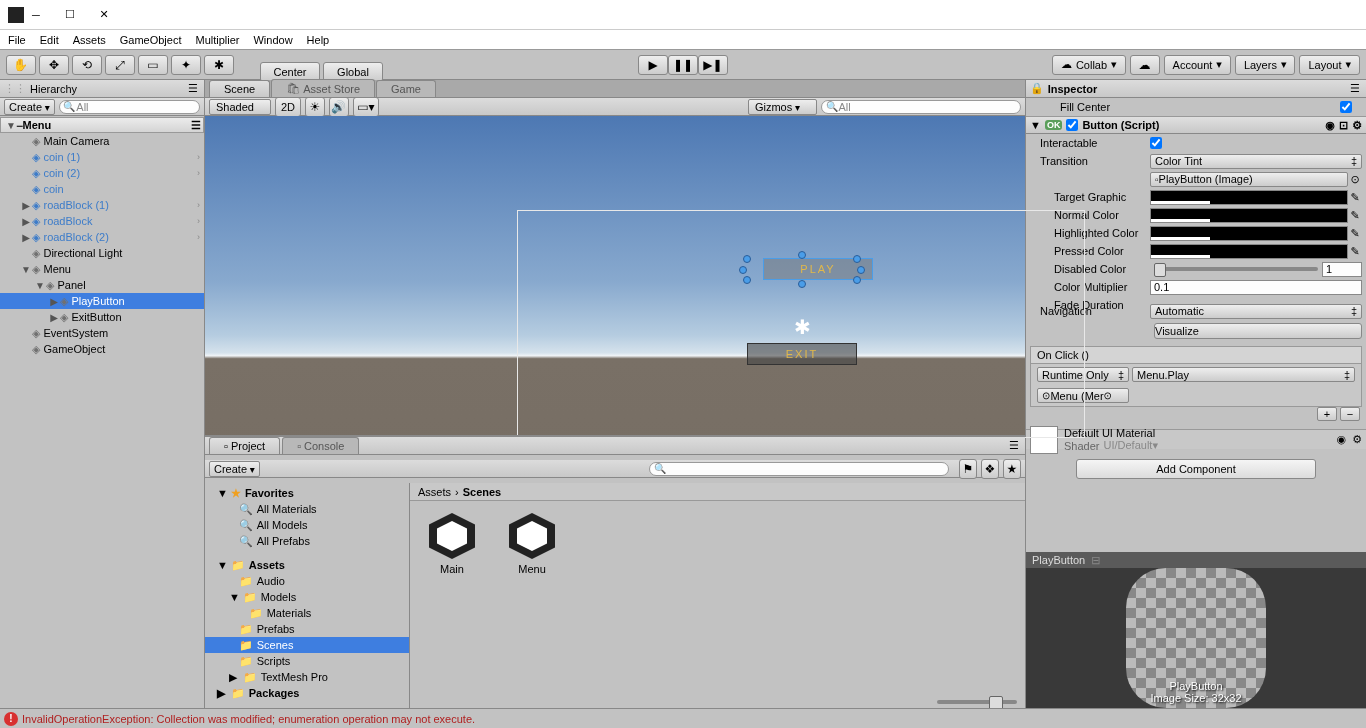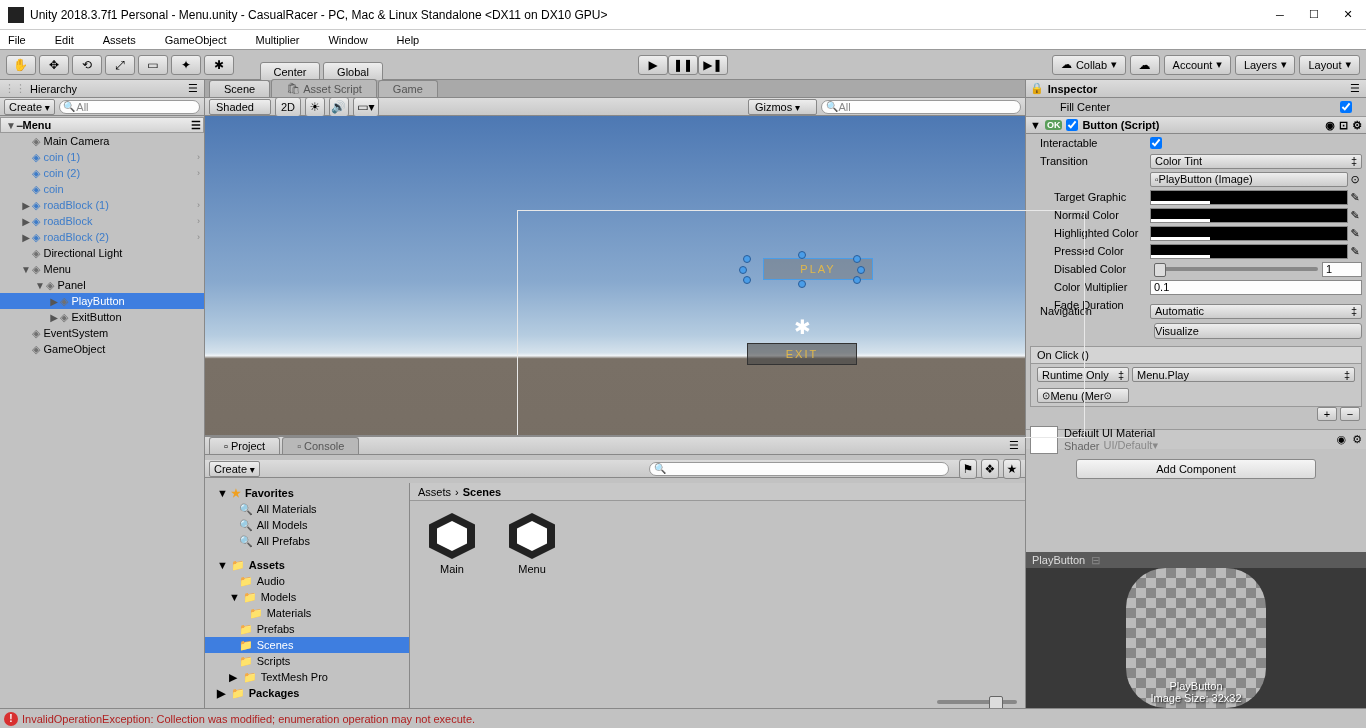--- a/index.html
+++ b/index.html
@@ -6,21 +6,21 @@
 body { background: #c2c2c2; width: 1366px; height: 728px; overflow: hidden; position: relative; }
 
 
 .titlebar { height: 30px; background: #fff; display: flex; align-items: center; padding: 0 8px; border-bottom: 1px solid #ccc; }
 .titlebar .icon { width: 16px; height: 16px; background: #222; margin-right: 6px; }
 .titlebar .title { flex: 1; font-size: 12px; }
 .winbtns { display: flex; gap: 22px; margin-right: 4px; }
 .winbtn { width: 12px; height: 12px; display: flex; align-items: center; justify-content: center; cursor: pointer; }
 
 
-.menubar { height: 20px; background: #fff; display: flex; align-items: center; padding: 0 8px; gap: 29px; border-bottom: 1px solid #999; }
+.menubar { height: 20px; background: #fff; display: flex; align-items: center; padding: 0 8px; gap: 14px; border-bottom: 1px solid #999; }
 .menubar span { cursor: pointer; }
 
 
 .toolbar { height: 30px; background: #c2c2c2; border-bottom: 1px solid #888; display: flex; align-items: center; padding: 0 6px; gap: 3px; position: relative; }
 .tbtn { width: 30px; height: 20px; background: linear-gradient(#eee,#ccc); border: 1px solid #888; border-radius: 3px; display: flex; align-items: center; justify-content: center; font-size: 12px; cursor: pointer; }
 .tbtn.wide { width: 60px; margin-top: 15px; }
 .playgroup { position: absolute; left: 50%; transform: translateX(-50%); display: flex; }
 .rightgroup { margin-left: auto; display: flex; gap: 4px; }
 .dropbtn { height: 20px; padding: 0 8px; background: linear-gradient(#eee,#ccc); border: 1px solid #888; border-radius: 3px; display: flex; align-items: center; gap: 4px; cursor: pointer; }
 
@@ -115,21 +115,20 @@
 
 input[type=checkbox] { width: 12px; height: 12px; }
 .sliderbar { flex: 1; height: 4px; background: #888; margin: 0 4px; border-radius: 2px; position: relative; }
 .sliderbar::after { content:''; position:absolute; left:0; top:-4px; width:10px; height:12px; background:#ddd; border:1px solid #666; border-radius:2px; }
 </style>
 </head>
 <body>
 
 <div class="titlebar">
   <div class="icon"></div>
-  <div class="title">Unity 2018.3.7f1 Personal - Menu.unity - CasualRacer - PC, Mac &amp; Linux Standalone &lt;DX11 on DX10 GPU&gt;</div>
   <div class="winbtns">
     <div class="winbtn">─</div>
     <div class="winbtn">☐</div>
     <div class="winbtn">✕</div>
   </div>
 </div>
 
 <div class="menubar">
   <span>File</span>
   <span>Edit</span>
@@ -264,21 +263,21 @@
           </div>
         </div>
     </div>
   </div>
 
   <div class="center" style="position:relative">
     <div class="tabs">
       <div class="tab">
           <span>Scene</span>
         </div>
-      <div class="tab inactive">🛍 <span>Asset Script</span></div>
+      <div class="tab inactive">🛍 <span>Asset Store</span></div>
       <div class="tab inactive">
           <span>Game</span>
         </div>
     </div>
     <div class="scenetoolbar">
       <div class="shaded"><span>Shaded</span></div>
       <div class="tbtn" style="width:26px">
           <span>2D</span>
         </div>
       <div class="tbtn" style="width:20px">☀</div>

